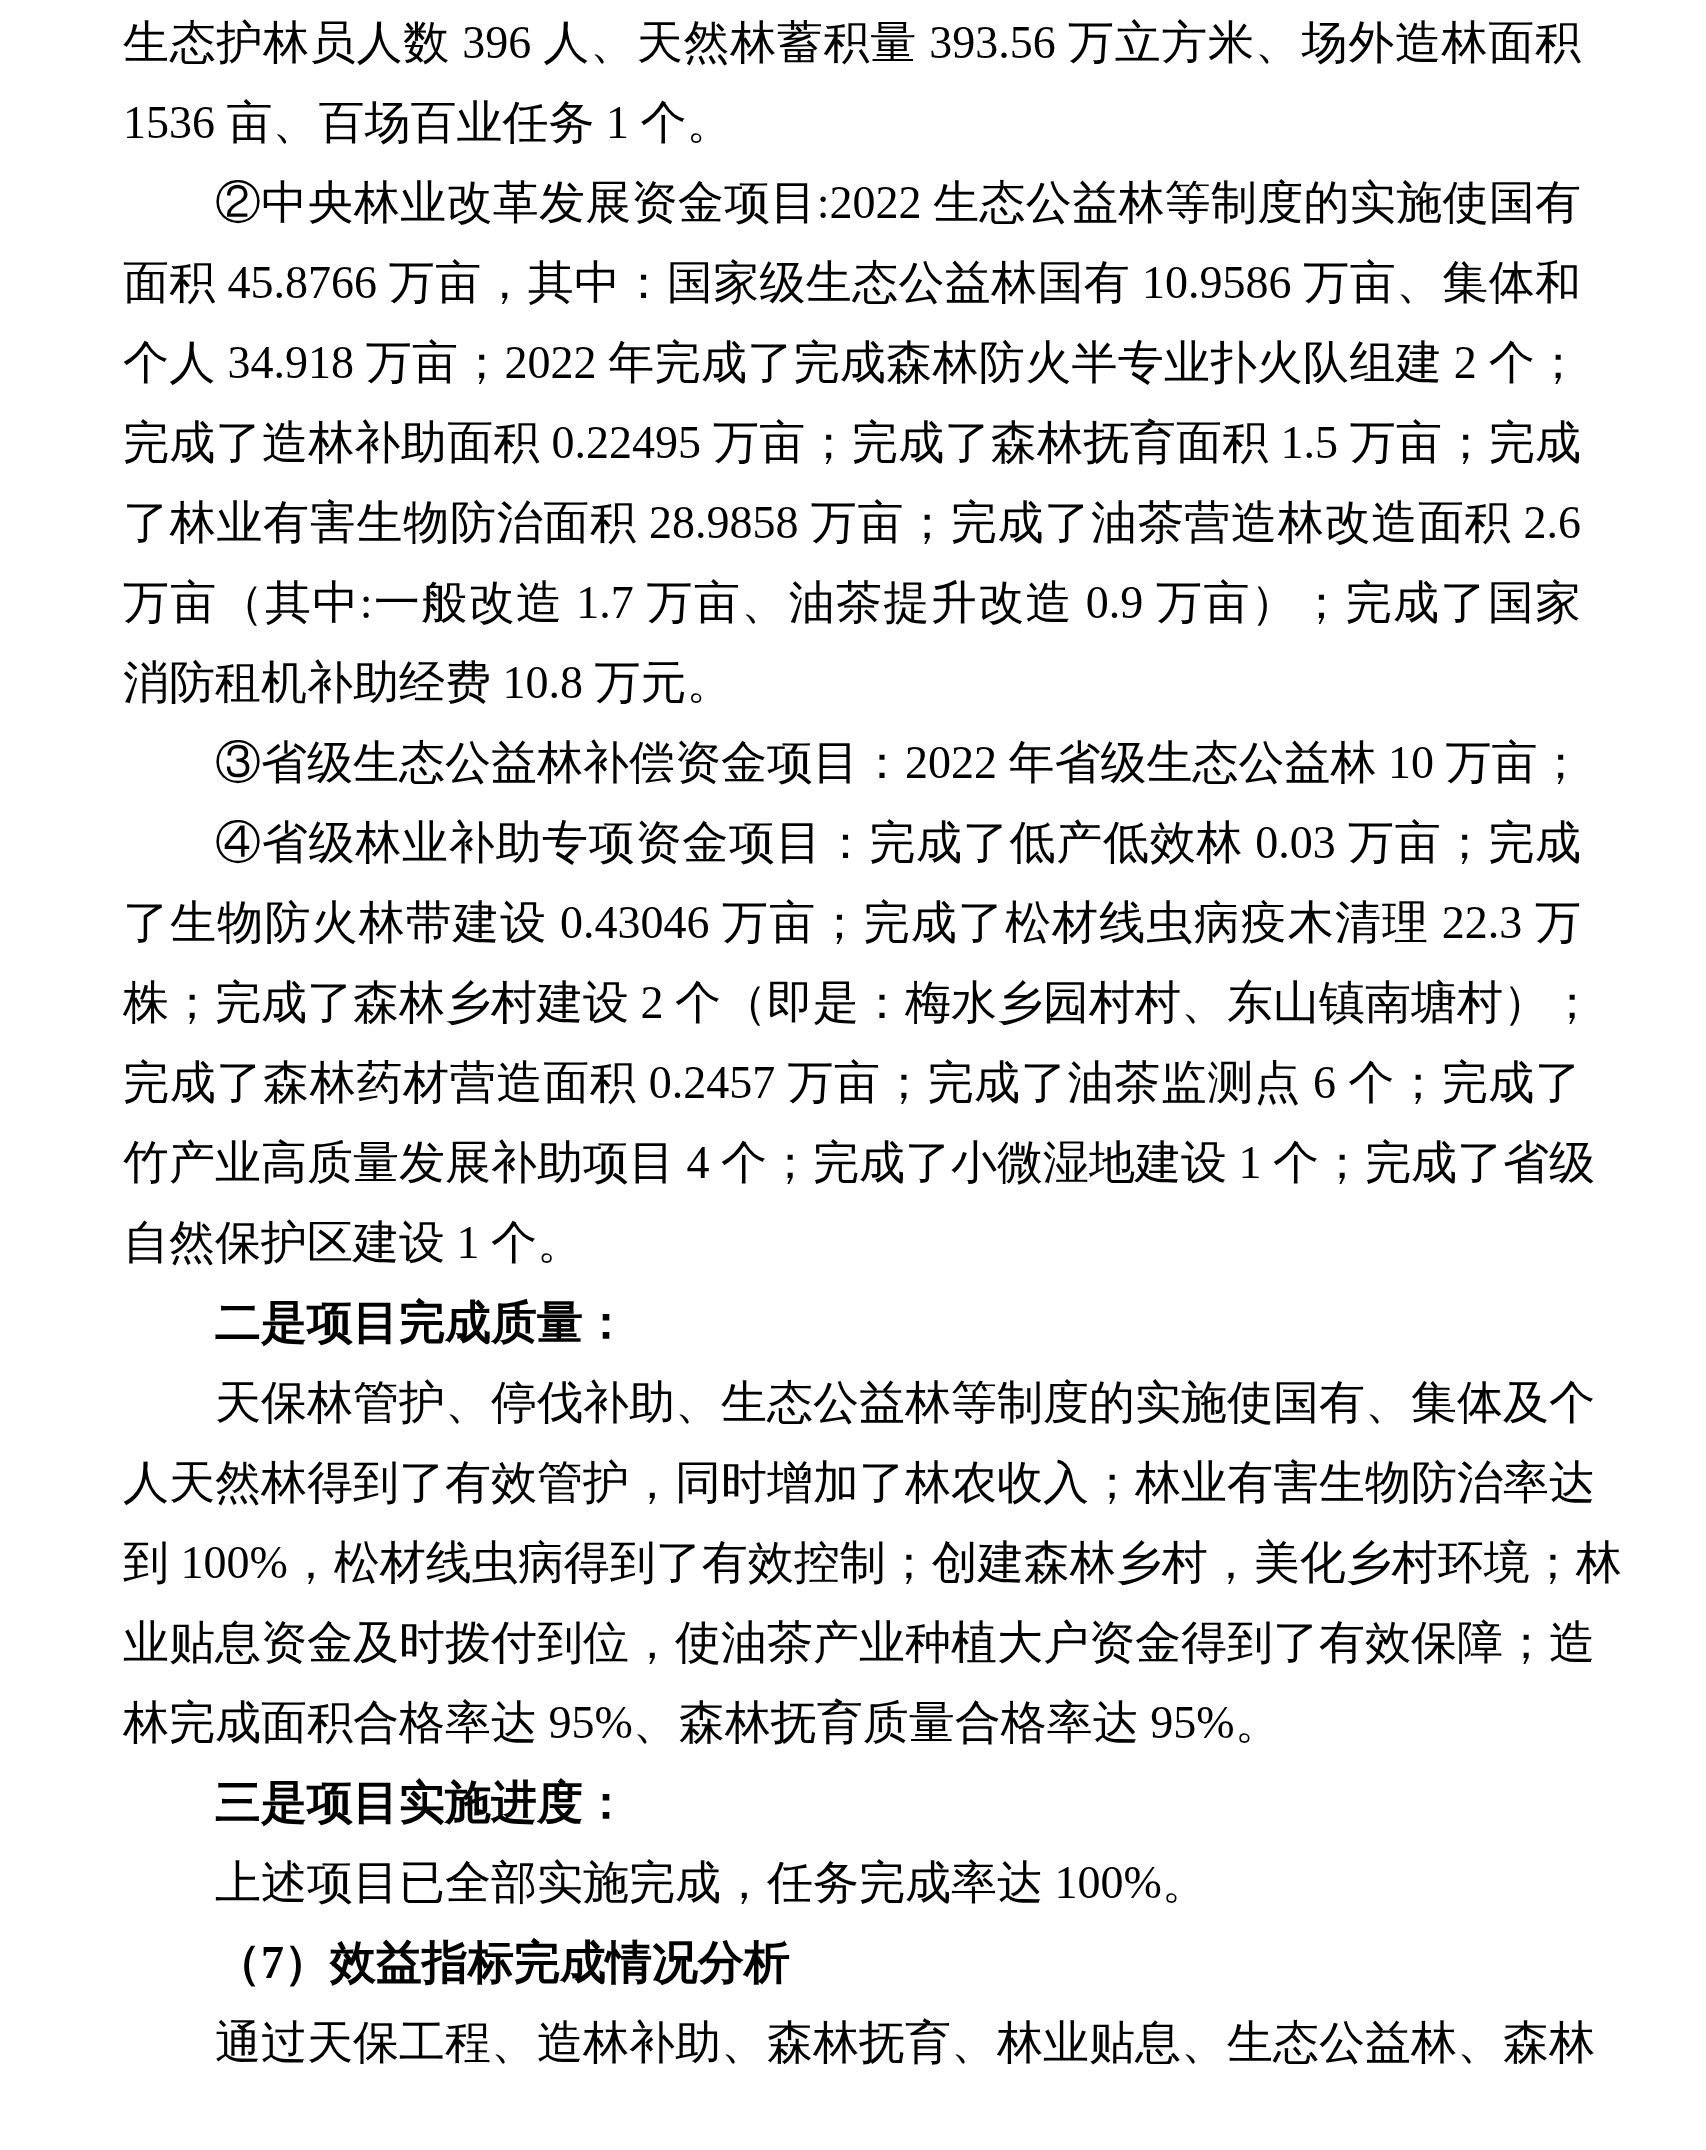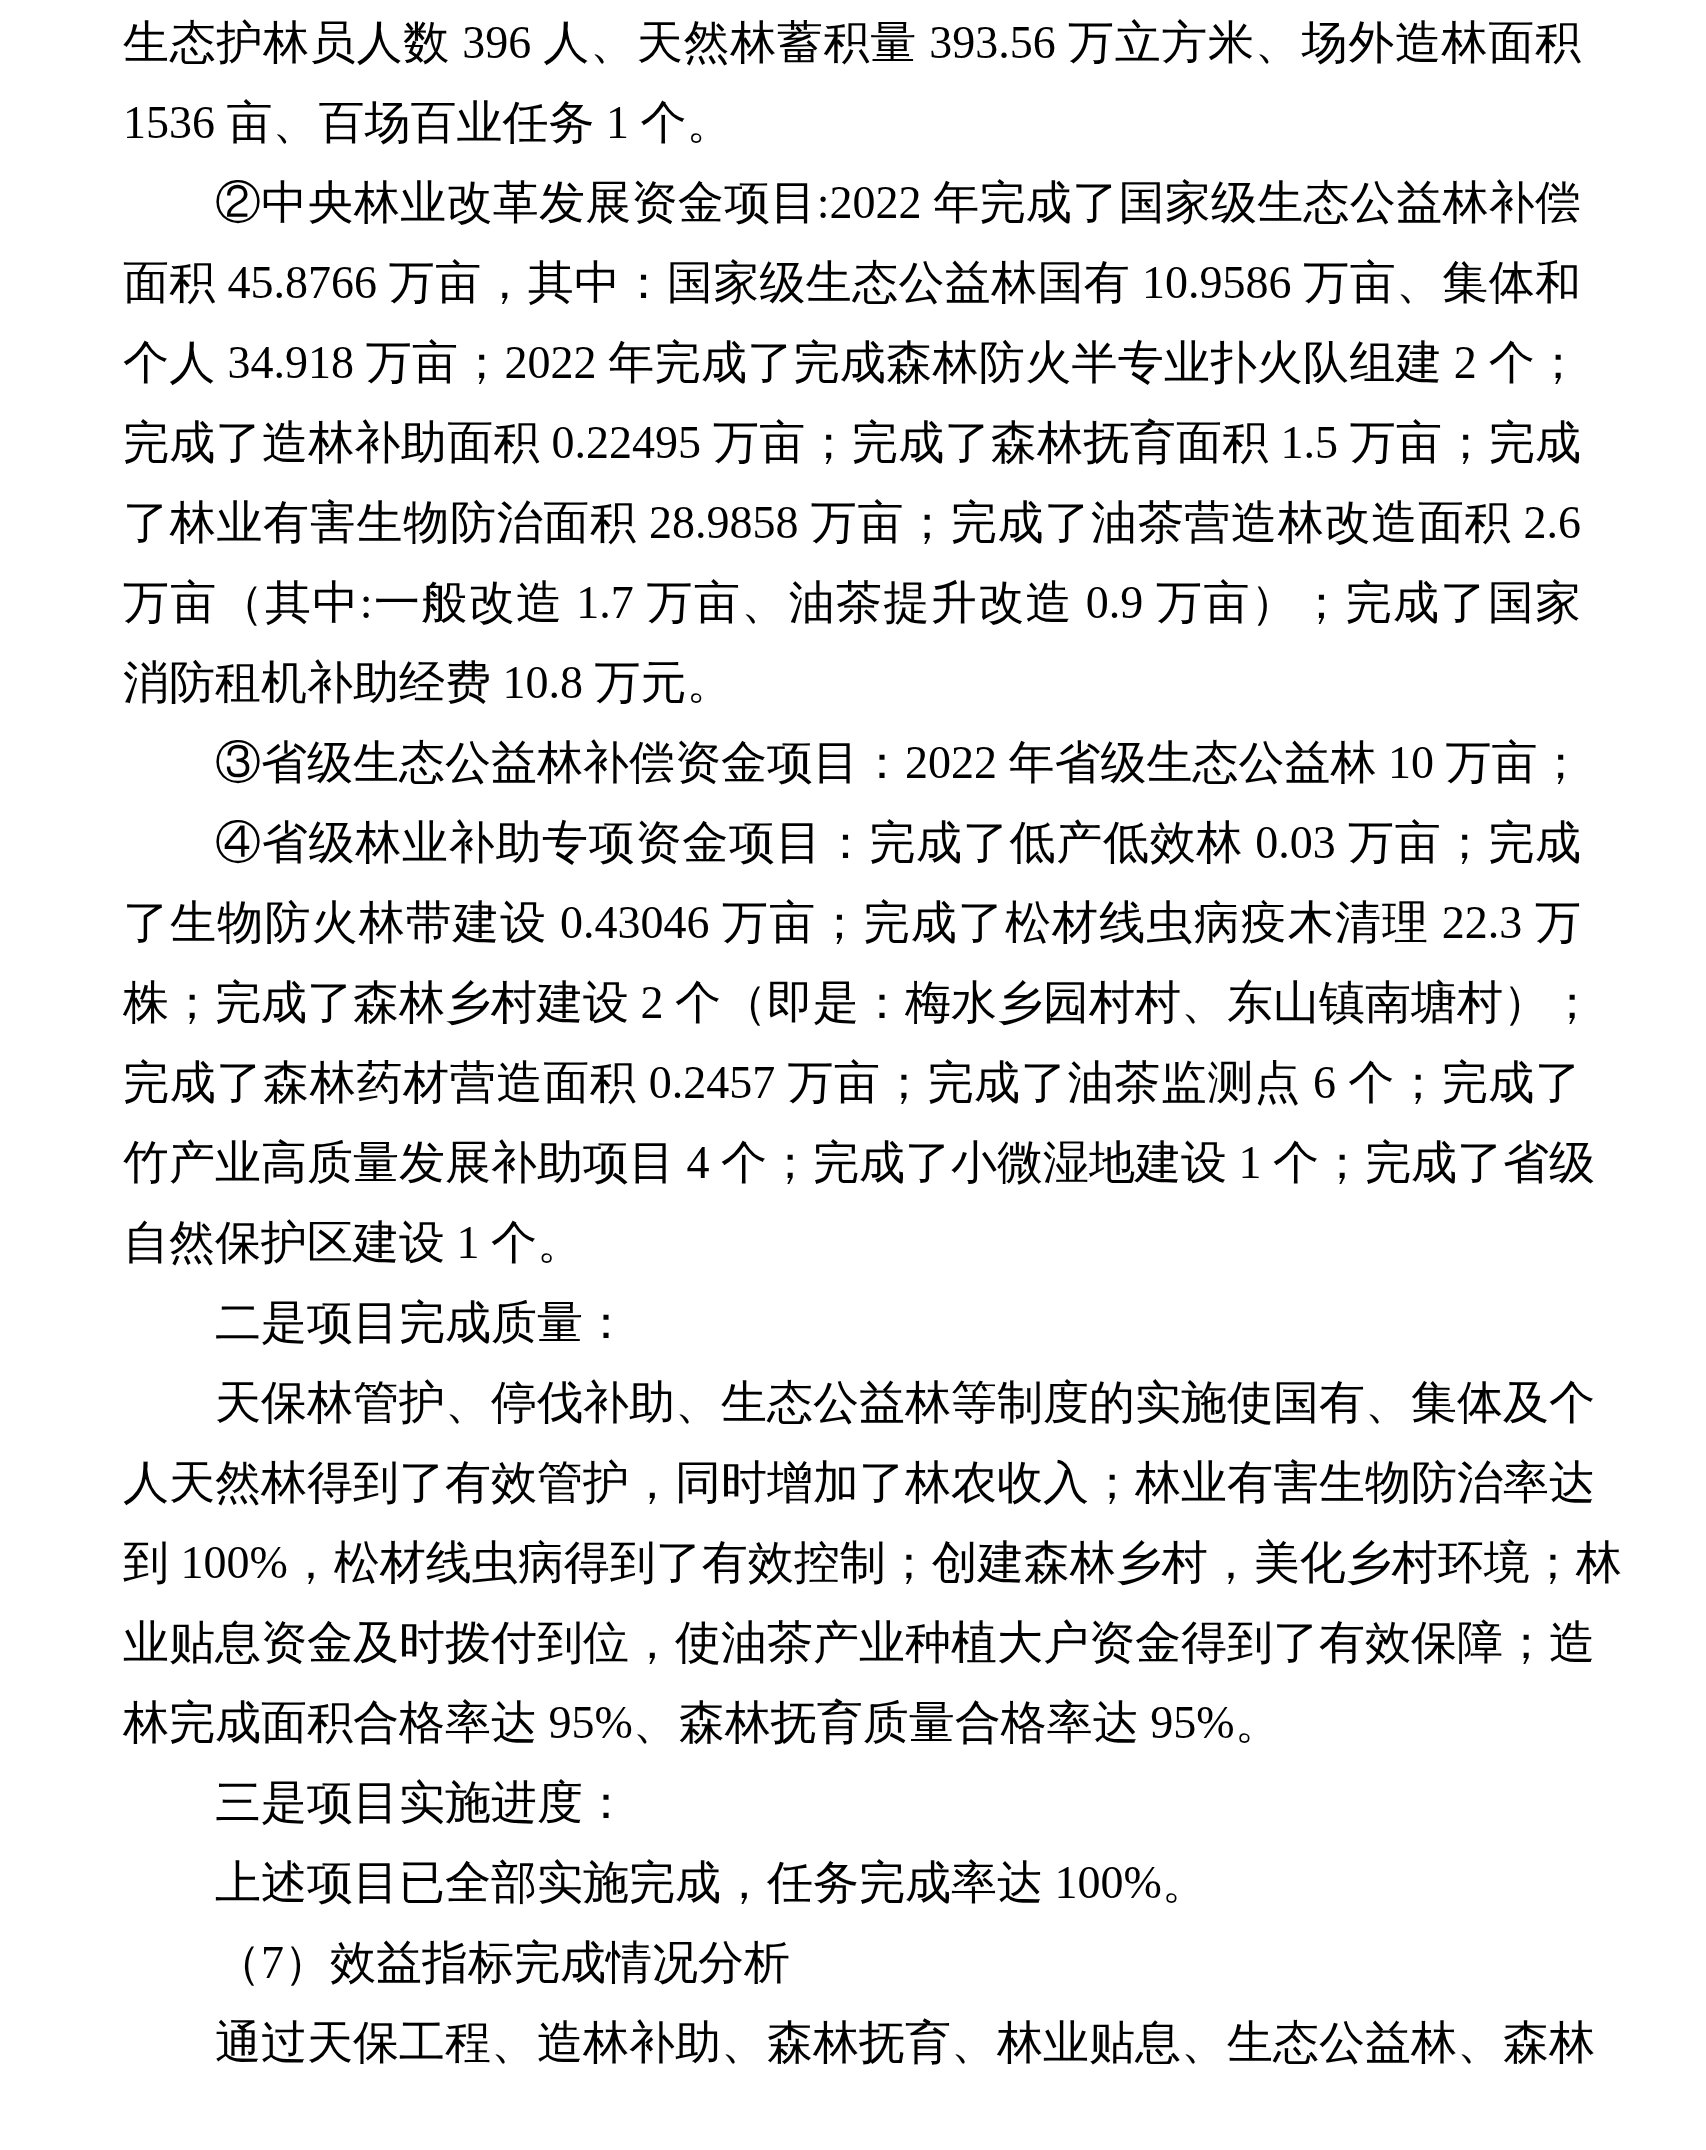--- a/index.html
+++ b/index.html
@@ -16,30 +16,30 @@
     font-size: 46px;
     line-height: 80px;
     color: #000000;
   }
   .line {
     text-align: justify;
     white-space: nowrap;
   }
   .line.fill { text-align-last: justify; }
   .line.indent { text-indent: 2em; }
-  .line.bold { font-weight: 400; }
+  .line.bold { font-weight: 700; }
 </style>
 </head>
 <body>
 
 <div class="page" style="background: rgb(255, 255, 255);">
   <div class="doc" style="color: rgb(0, 0, 0);">
       <div class="line fill">生态护林员人数 396 人、天然林蓄积量 393.56 万立方米、场外造林面积</div>
       <div class="line">1536 亩、百场百业任务 1 个。</div>
-      <div class="line indent fill">②中央林业改革发展资金项目:2022 年完成了国家级生态公益林补偿</div>
+      <div class="line indent fill">②中央林业改革发展资金项目:2022 生态公益林等制度的实施使国有</div>
       <div class="line fill">面积 45.8766 万亩，其中：国家级生态公益林国有 10.9586 万亩、集体和</div>
       <div class="line fill">个人 34.918 万亩；2022 年完成了完成森林防火半专业扑火队组建 2 个；</div>
       <div class="line fill">完成了造林补助面积 0.22495 万亩；完成了森林抚育面积 1.5 万亩；完成</div>
       <div class="line fill">了林业有害生物防治面积 28.9858 万亩；完成了油茶营造林改造面积 2.6</div>
       <div class="line fill">万亩（其中:一般改造 1.7 万亩、油茶提升改造 0.9 万亩）；完成了国家</div>
       <div class="line">消防租机补助经费 10.8 万元。</div>
       <div class="line indent">③省级生态公益林补偿资金项目：2022 年省级生态公益林 10 万亩；</div>
       <div class="line indent fill">④省级林业补助专项资金项目：完成了低产低效林 0.03 万亩；完成</div>
       <div class="line fill">了生物防火林带建设 0.43046 万亩；完成了松材线虫病疫木清理 22.3 万</div>
       <div class="line fill">株；完成了森林乡村建设 2 个（即是：梅水乡园村村、东山镇南塘村）；</div>

